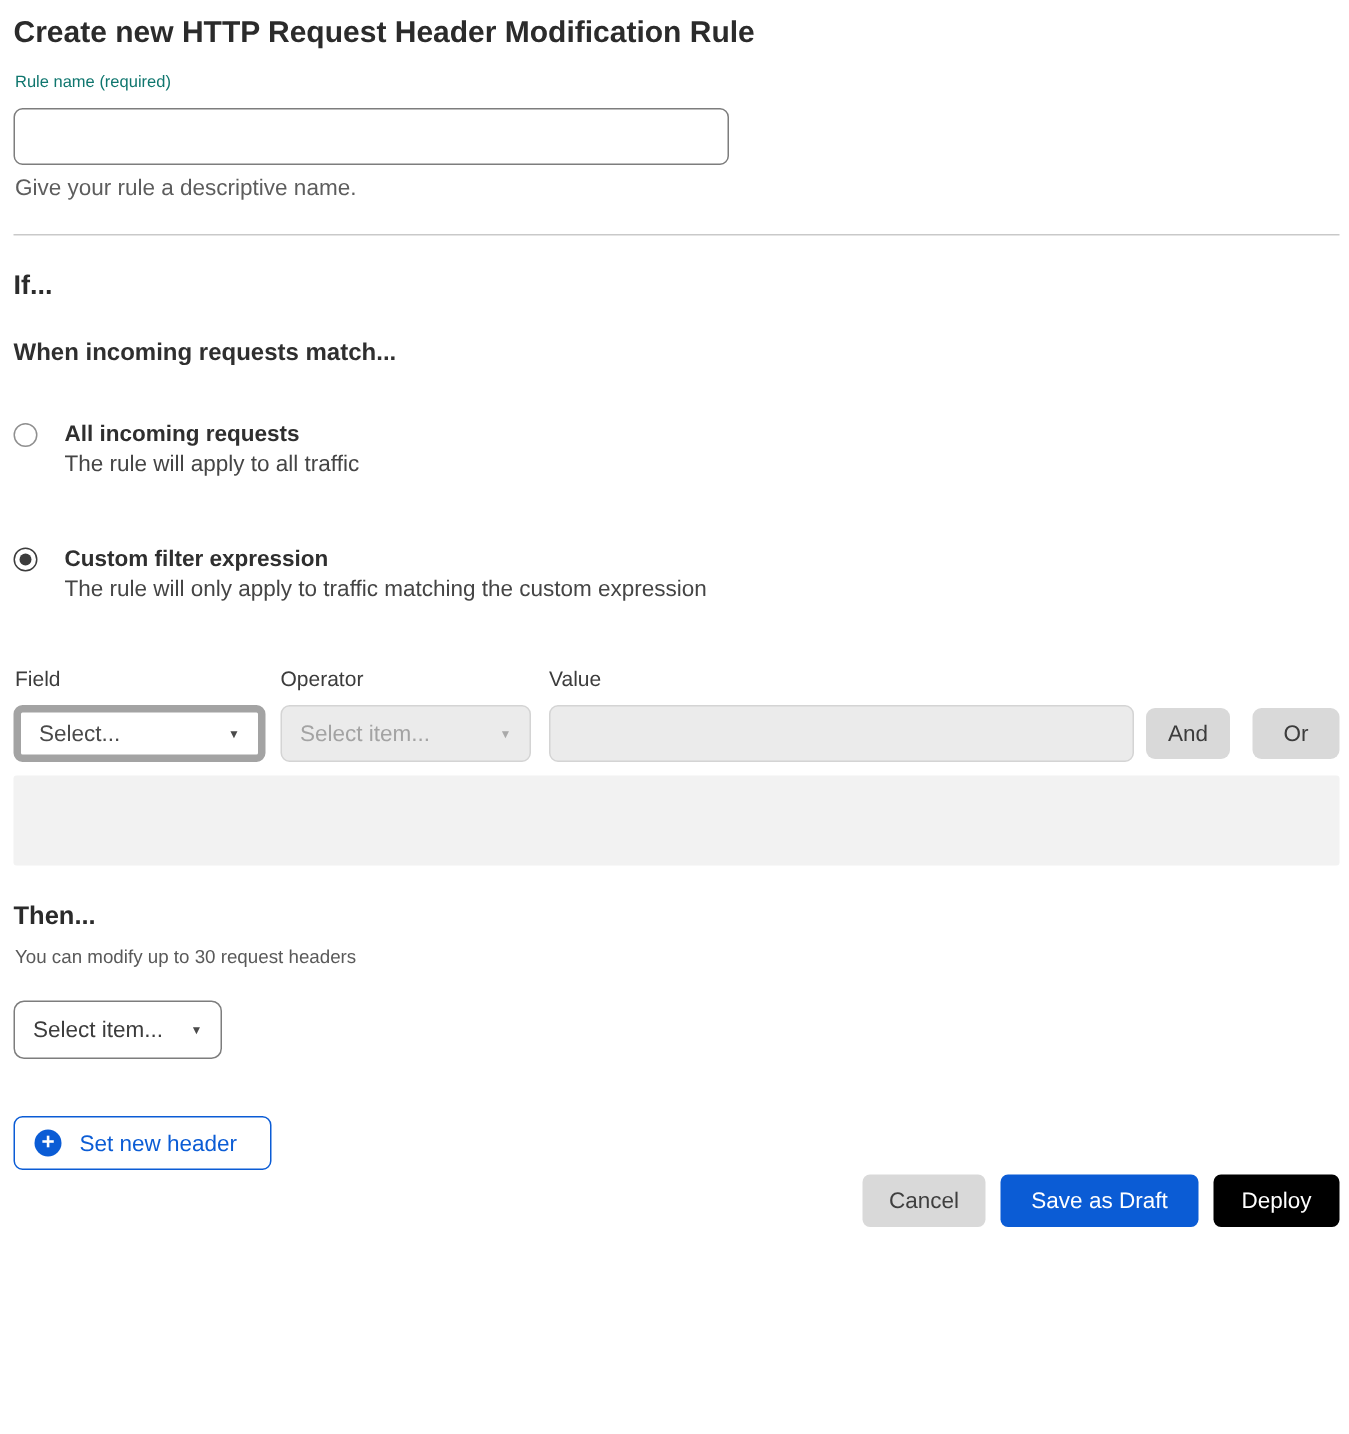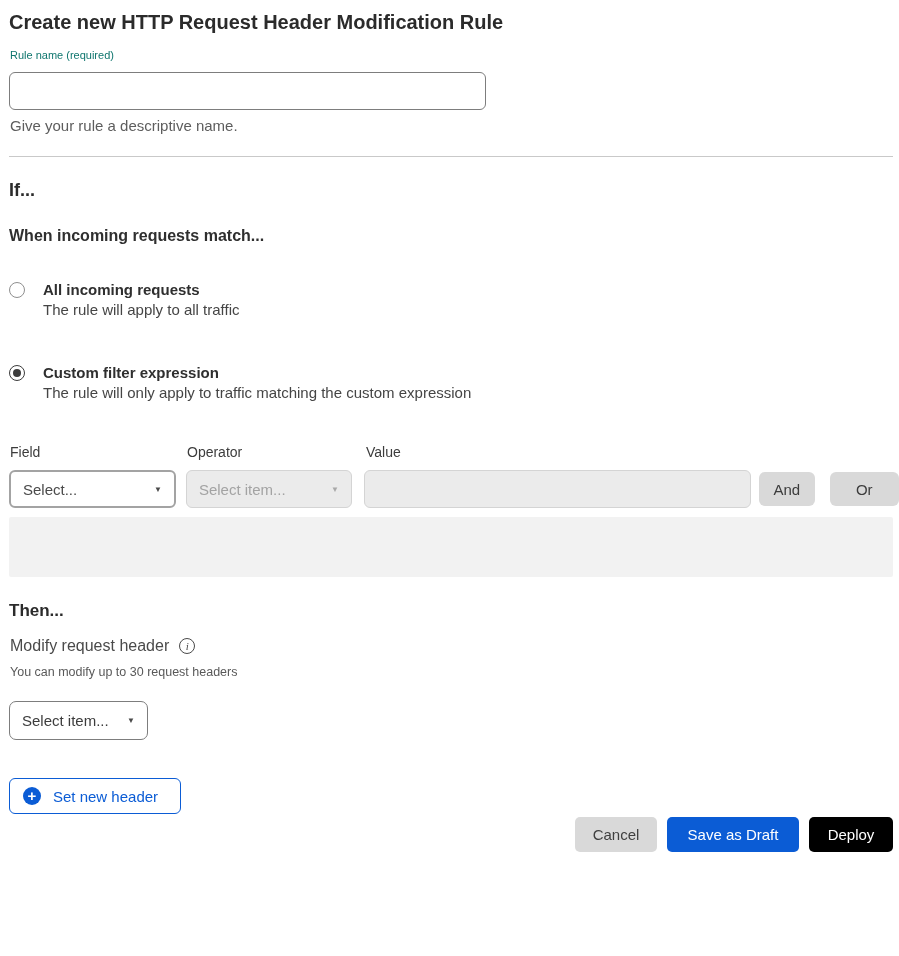--- a/index.html
+++ b/index.html
@@ -132,21 +132,21 @@
     justify-content: space-between;
     height: 38px;
     border-radius: 6px;
     padding: 0 12px;
     font-size: 15px;
     cursor: pointer;
   }
   .select-field {
     width: 168px;
     background: #ffffff;
-    border: 2px solid #a3a3a3;
+    border: 5px solid #a3a3a3;
     color: #4a4a4a;
   }
   .select-operator {
     width: 167px;
     margin-left: 10px;
     background: #ebebeb;
     border: 1px solid #d4d4d4;
     color: #a3a3a3;
     cursor: default;
   }
@@ -172,21 +172,21 @@
     margin-top: 2px;
     border: none;
     border-radius: 6px;
     background: #d9d9d9;
     color: #3c3c3c;
     font-family: "Liberation Sans", sans-serif;
     font-size: 15px;
     cursor: pointer;
   }
   .and-btn { width: 56px; margin-left: 8px; }
-  .or-btn { width: 70px; margin-left: 15px; }
+  .or-btn { width: 58px; margin-left: 15px; }
 
   .preview-header {
     display: flex;
     justify-content: space-between;
     align-items: flex-end;
     margin: 58px 6px 0 10px;
   }
   .preview-label {
     font-size: 15px;
     color: #3c3c3c;
@@ -366,24 +366,20 @@
     </div>
     <input class="value-input" type="text" disabled="" value="" style="">
     <button class="chip-btn and-btn">And</button>
     <button class="chip-btn or-btn">Or</button>
   </div>
 
   <div class="preview-box"></div>
 
   <h2 class="then-heading">Then...</h2>
 
-  <div class="action-row">
-    <span class="action-label">Modify request header</span>
-    <span class="info-icon">i</span>
-  </div>
   <div class="small-help">You can modify up to 30 request headers</div>
 
   <div class="select-box header-select">
     <span>Select item...</span>
     <span class="caret">▼</span>
   </div>
 
   <button class="set-header-btn">
     <span class="plus-icon">+</span>
     <span class="set-header-label">Set new header</span>

